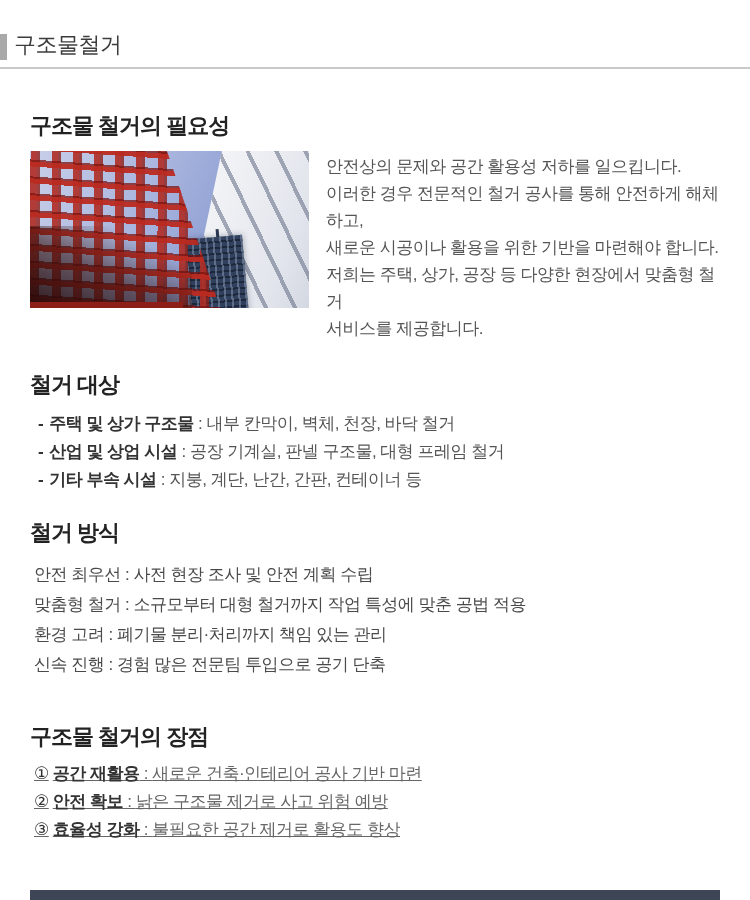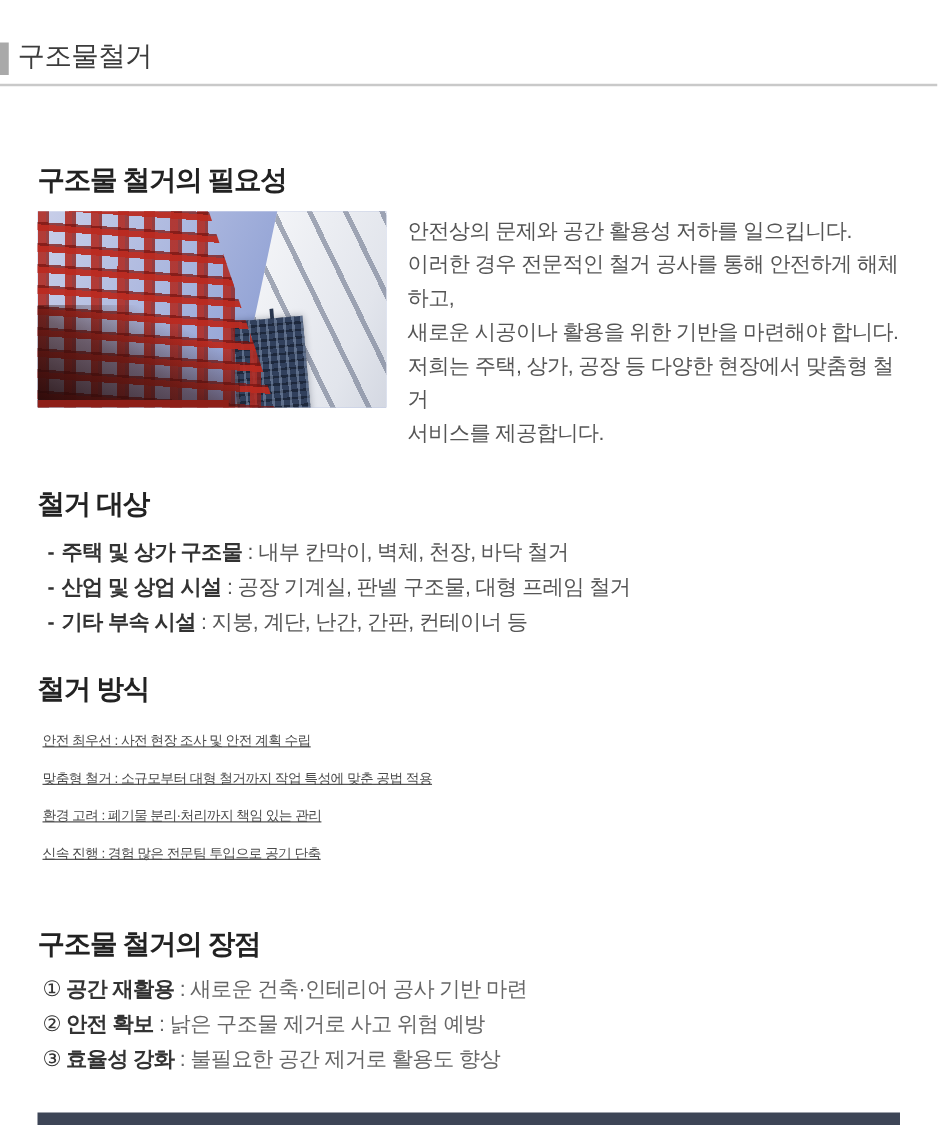--- a/index.html
+++ b/index.html
@@ -13,21 +13,21 @@
   .page-header { padding-top:30px; display:flex; align-items:flex-end; }
   .header-accent { width:7px; height:26px; background:#a9a9a9; margin-right:7px; }
   .header-title { font-size:22px; color:#3c3c3c; font-weight:500; }
   .header-divider { margin-top:7px; border-bottom:2px solid #c9c9c9; width:100%; }
 
   main { padding:0 30px; }
 
   .sec-heading {
     font-size:22px; font-weight:800; color:#222; letter-spacing:-1px; line-height:26px;
   }
-  .sec-intro   { margin-top:62px; }
+  .sec-intro   { margin-top:44px; }
   .sec-targets { margin-top:30px; }
   .sec-methods { margin-top:26px; }
   .sec-adv     { margin-top:44px; }
 
   
   .intro-row { margin-top:12px; display:flex; align-items:flex-start; }
   .intro-text { margin-left:17px; font-size:17px; line-height:27px; color:#555; padding-top:2px; }
 
   
   .photo {
@@ -64,24 +64,24 @@
     background:linear-gradient(to top right, rgba(30,8,8,.92) 0%, rgba(46,12,10,.55) 45%, rgba(46,12,10,0) 75%);
   }
   .ph-red-base { position:absolute; left:0; bottom:0; width:55%; height:6px; background:#8e1f18; }
 
   
   .plain-list { margin-top:12px; font-size:17px; }
   .list-line { line-height:28px; color:#555; padding-left:8px; white-space:nowrap; }
   .list-line .dash { margin-right:6px; color:#333; font-weight:700; }
   .list-line .lbl  { color:#333; font-weight:700; }
   .list-line .sep  { color:#555; }
-  .methods-list { margin-top:14px; font-size:11px;text-decoration:underline; }
+  .methods-list { margin-top:14px; font-size:17px; }
   .method-line { line-height:30px; color:#4a4a4a; padding-left:4px; white-space:nowrap; }
   .adv-list { margin-top:10px; font-size:17px; }
-  .adv-line { line-height:28px; color:#666; padding-left:4px; white-space:nowrap; }
+  .adv-line { line-height:28px; color:#666; padding-left:4px; white-space:nowrap;text-decoration:underline; }
   .adv-line .num { color:#333; margin-right:4px; }
   .adv-line .lbl { color:#333; font-weight:700; }
 
   
   .bottom-bar { position:absolute; left:30px; right:30px; bottom:0; height:10px; background:#3d4556; }
 </style>
 </head>
 <body>
 
 <header class="page-header">

